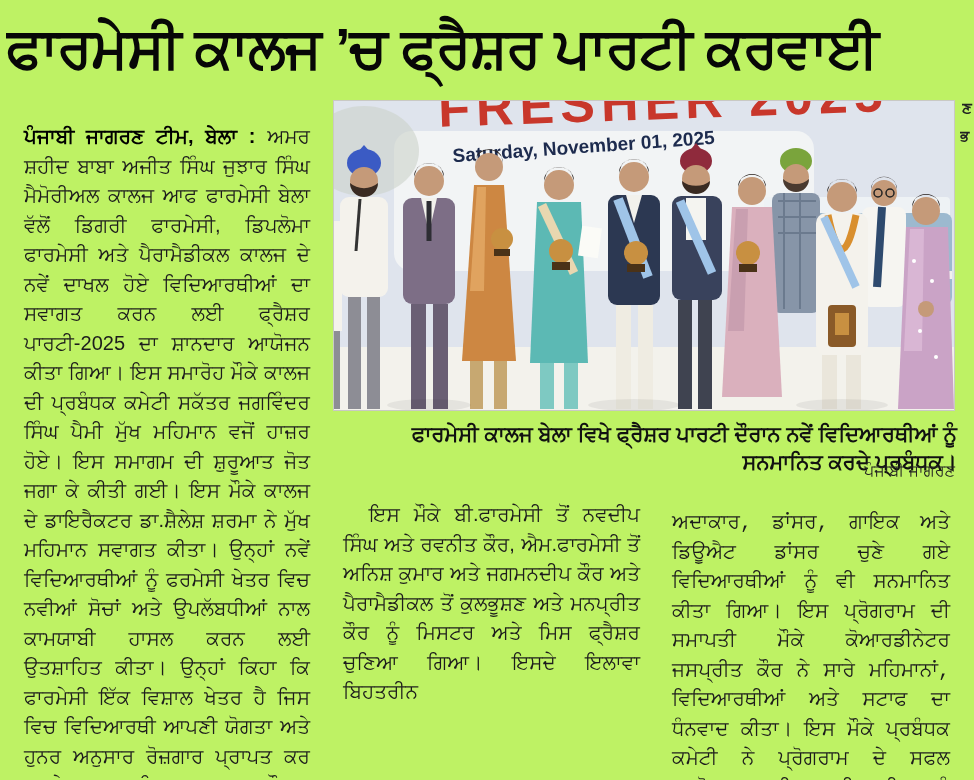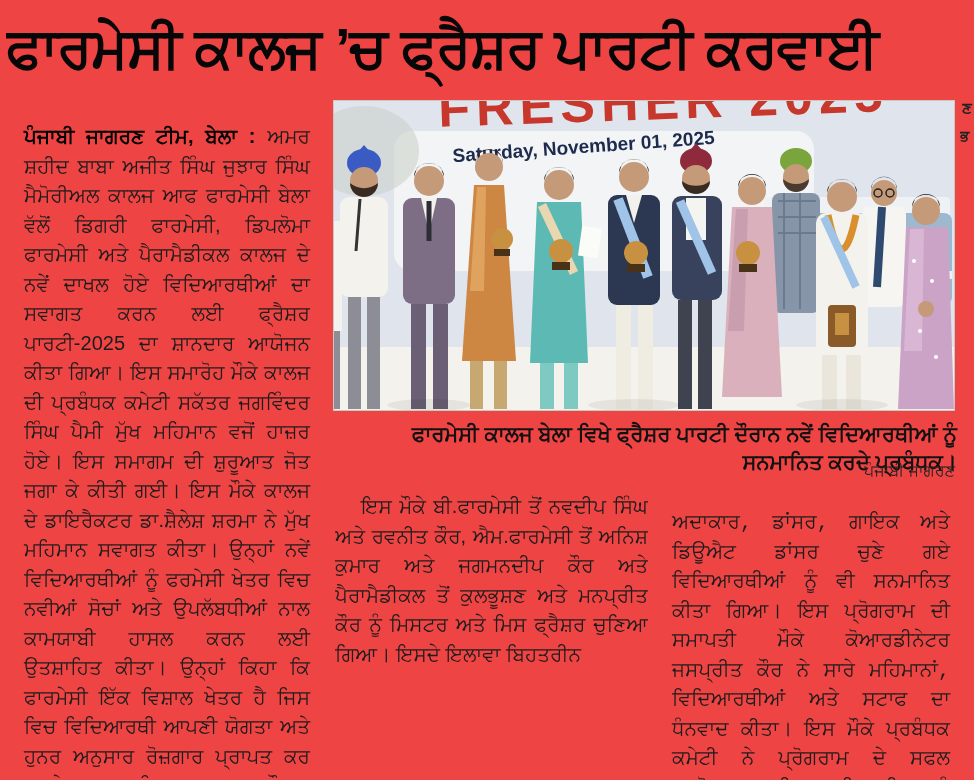--- a/index.html
+++ b/index.html
@@ -1,37 +1,37 @@
 <!DOCTYPE html>
 <html lang="pa"><head>
 <meta charset="utf-8">
 <style>
   html,body{margin:0;padding:0;background:#e9e9e6;}
   #page{
     position:relative;width:974px;height:780px;margin:0 auto;
-    background:#ef4444;overflow:hidden;
+    background:#bef264;overflow:hidden;
     font-family:"Liberation Sans","DejaVu Sans",sans-serif;
     color:#141414;
   }
   
   #headline{
     position:absolute;left:6px;top:4px;width:962px;height:92px;
     font-size:56px;font-weight:bold;letter-spacing:-1px;color:#070707;
     white-space:nowrap;overflow:hidden;line-height:88px;
   }
   
   .bodycol{
     position:absolute;font-size:20px;line-height:29.5px;text-align:justify;
     color:#1c1c1c;overflow:hidden;
   }
   #col-left{left:8px;top:106px;width:318px;height:672px;}
   #col-mid{left:335px;top:492px;width:313px;height:288px;}
   #col-right{left:656px;top:492px;width:310px;height:288px;font-family:Liberation Mono, monospace;}
   .byline{font-weight:bold;color:#000;}
-  .para2{text-indent:26px;margin:0;}
+  .para2{text-indent:26px;margin:8px;}
   p{margin:16px;}
   
   #photo{
     position:absolute;left:333px;top:100px;width:622px;height:311px;
     border:1px solid #c9c9c4;box-sizing:border-box;background:#e3e8f0;
     overflow:hidden;
   }
   #photo svg{display:block;}
   
   #caption-wrap{

